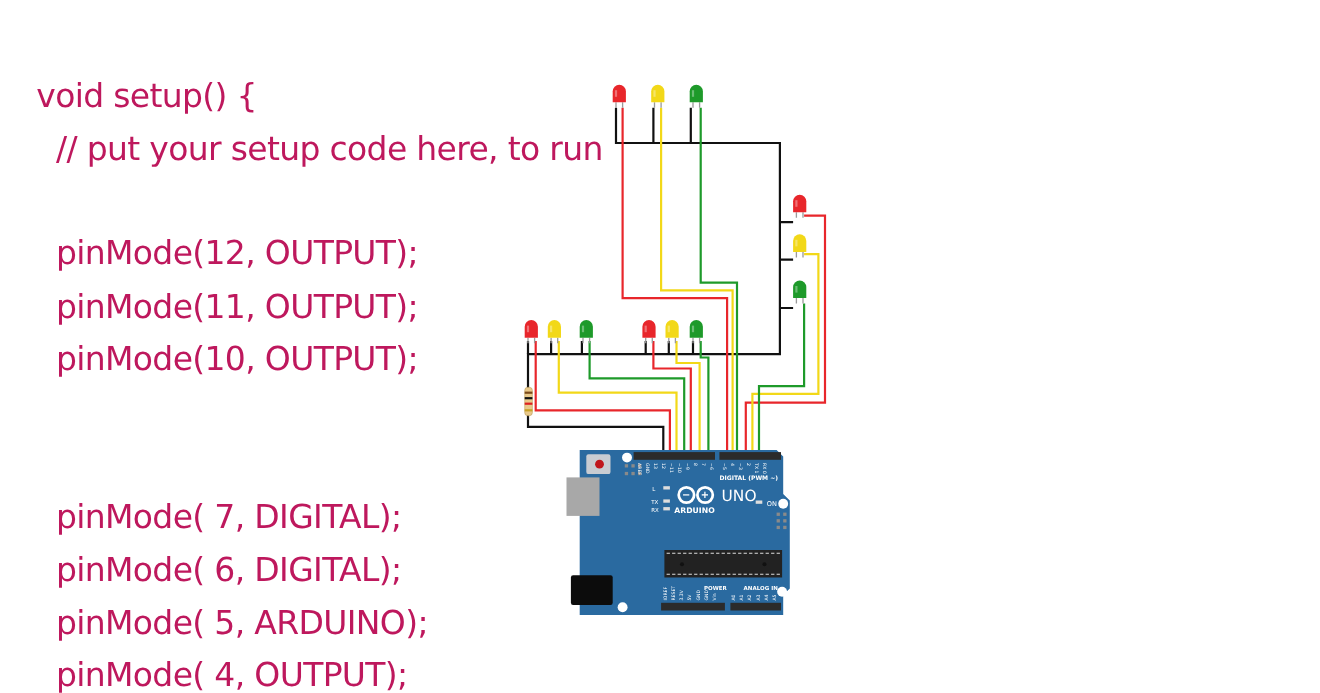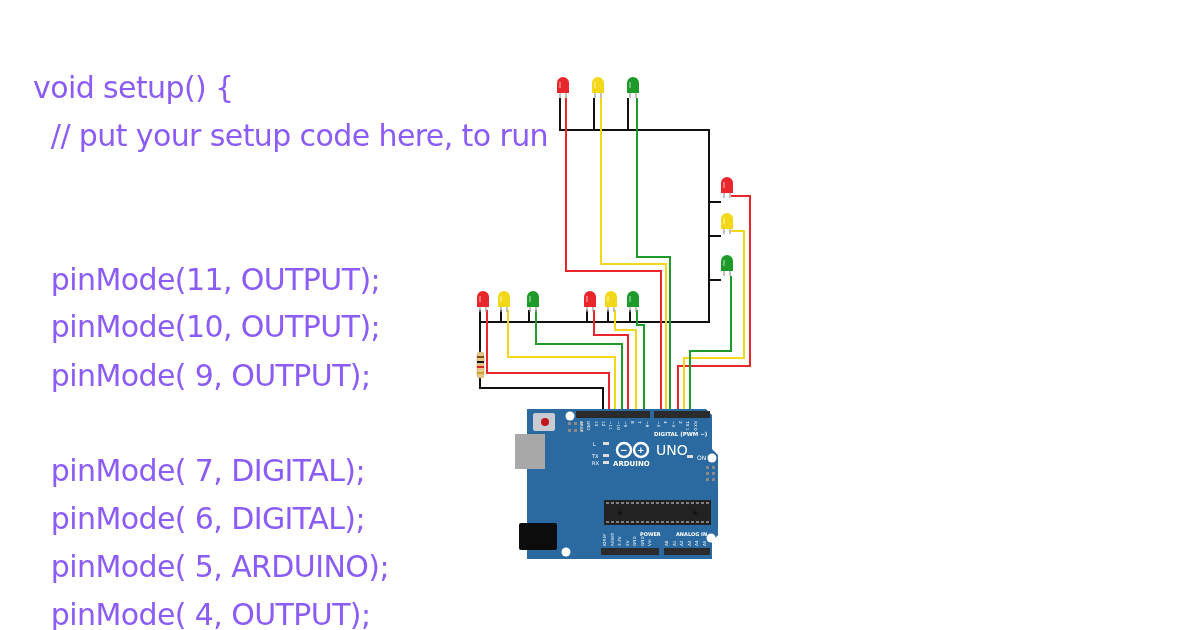--- a/index.html
+++ b/index.html
@@ -1,32 +1,32 @@
 <!DOCTYPE html>
 <html><head>
 <meta charset="utf-8">
 <style>
   html,body{margin:0;padding:0;}
   body{width:1200px;height:630px;background:#ffffff;position:relative;overflow:hidden;font-family:"DejaVu Sans","Liberation Sans",sans-serif;}
   .code{position:absolute;left:0;top:0;width:1200px;height:630px;}
-  .code-line{position:absolute;left:33px;white-space:pre;color:#8b5cf6;font-size:30px;letter-spacing:-0.6px;line-height:36px;}
+  .code-line{position:absolute;left:33px;white-space:pre;color:#be185d;font-size:30px;letter-spacing:-0.6px;line-height:36px;}
   .indent{left:50px;}
   .circuit{position:absolute;left:465px;top:65px;width:300px;height:500px;}
   .circuit svg{display:block;}
   .board-text{font-family:"DejaVu Sans","Liberation Sans",sans-serif;fill:#ffffff;}
 </style>
 </head>
 <body>
 
 <div class="code">
   <div class="code-line" style="top:70px">void setup() {</div>
   <div class="code-line indent" style="top:118px;left:33px">  // put your setup code here, to run</div>
+  <div class="code-line" style="top:213px;left:33px">  pinMode(12, OUTPUT);</div>
   <div class="code-line" style="top:262px;left:33px">  pinMode(11, OUTPUT);</div>
   <div class="code-line" style="top:309px;left:33px">  pinMode(10, OUTPUT);</div>
-  <div class="code-line" style="top:358px;left:33px">  pinMode( 9, OUTPUT);</div>
   <div class="code-line" style="top:453px;left:33px">  pinMode( 7, DIGITAL);</div>
   <div class="code-line" style="top:501px;left:33px">  pinMode( 6, DIGITAL);</div>
   <div class="code-line" style="top:549px;left:33px">  pinMode( 5, ARDUINO);</div>
   <div class="code-line" style="top:597px;left:33px">  pinMode( 4, OUTPUT);</div>
 </div>
 
 <div class="circuit">
   <svg width="300" height="500" viewBox="465 65 300 500" xmlns="http://www.w3.org/2000/svg">
 
     <rect x="553" y="68" width="205" height="70" fill="#ffffff"></rect>

